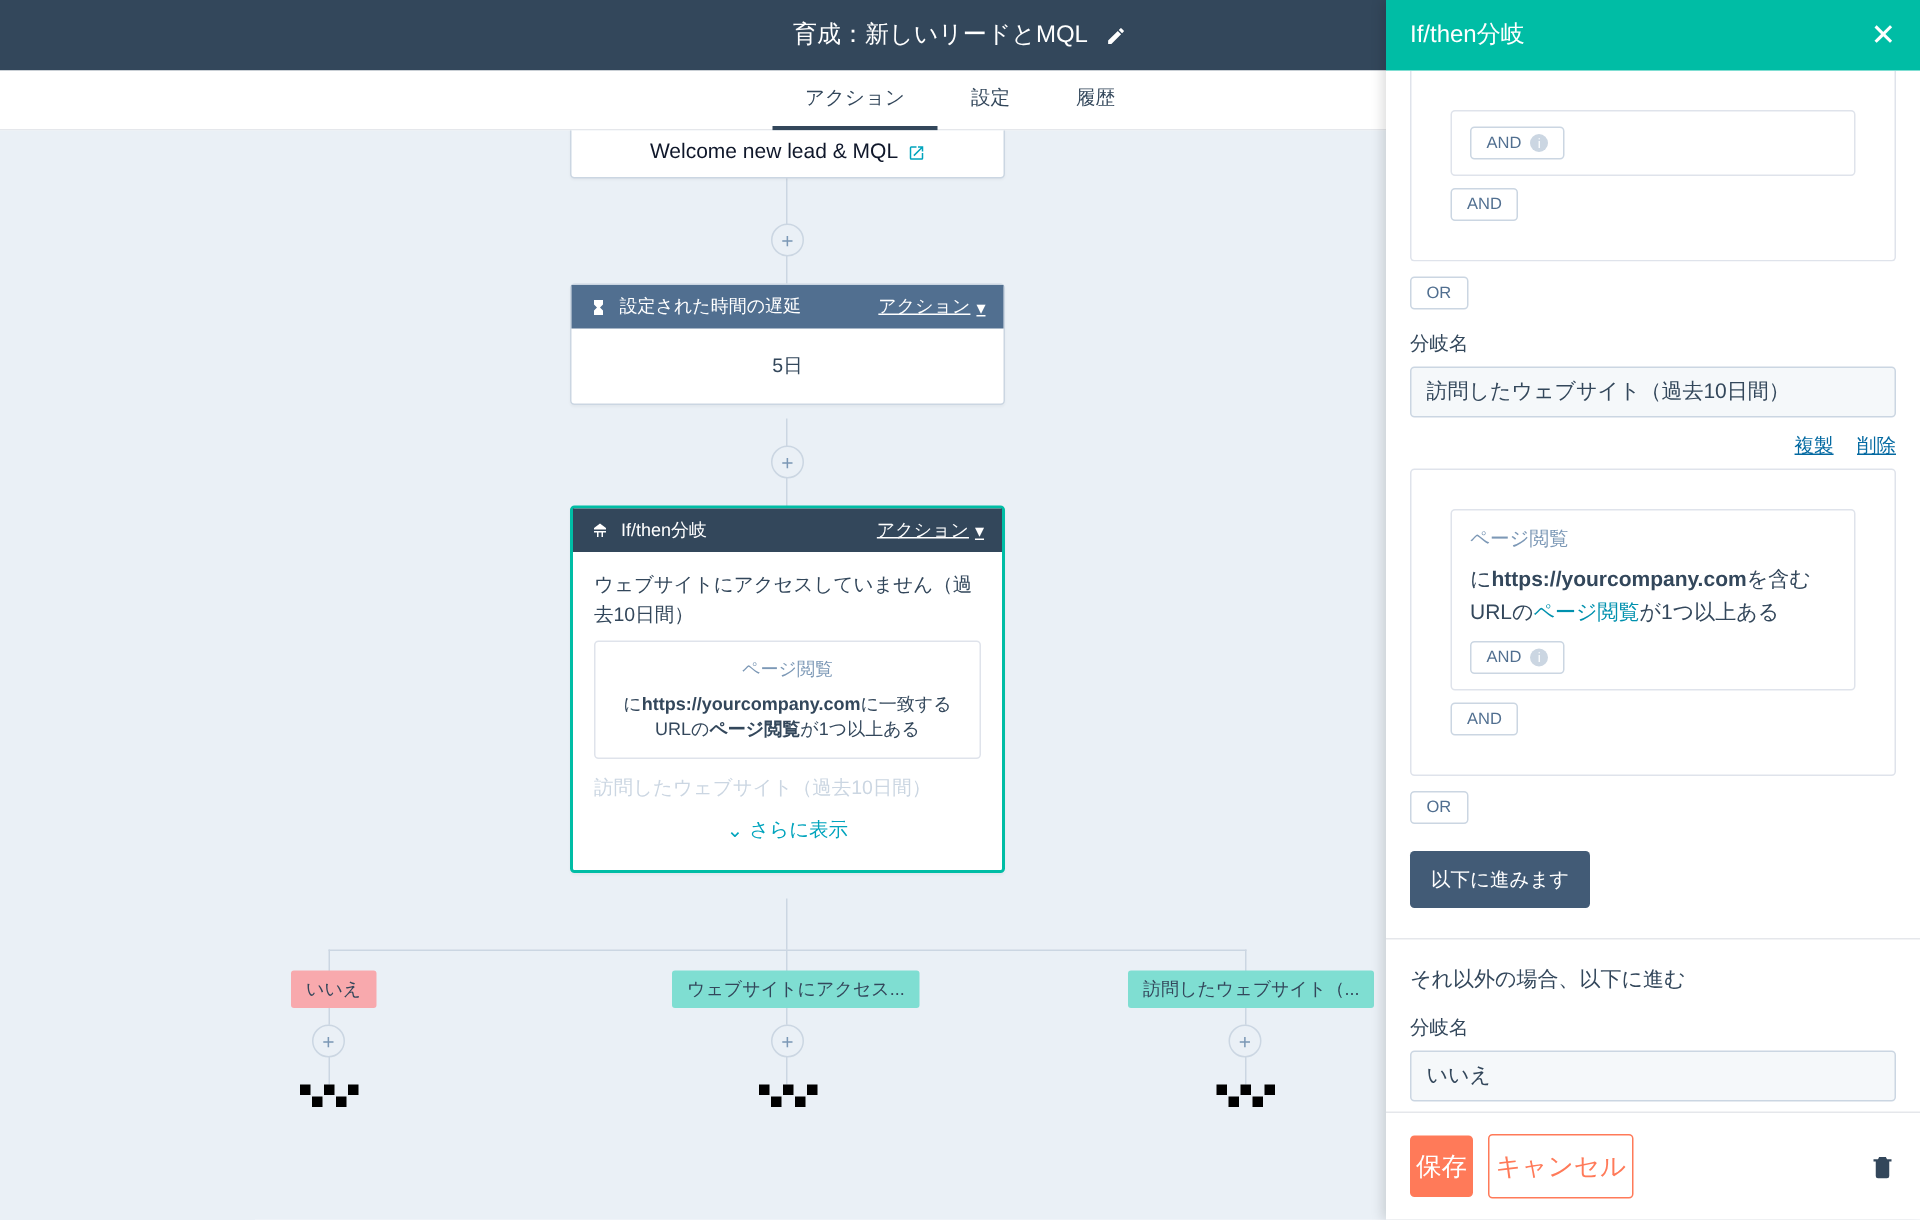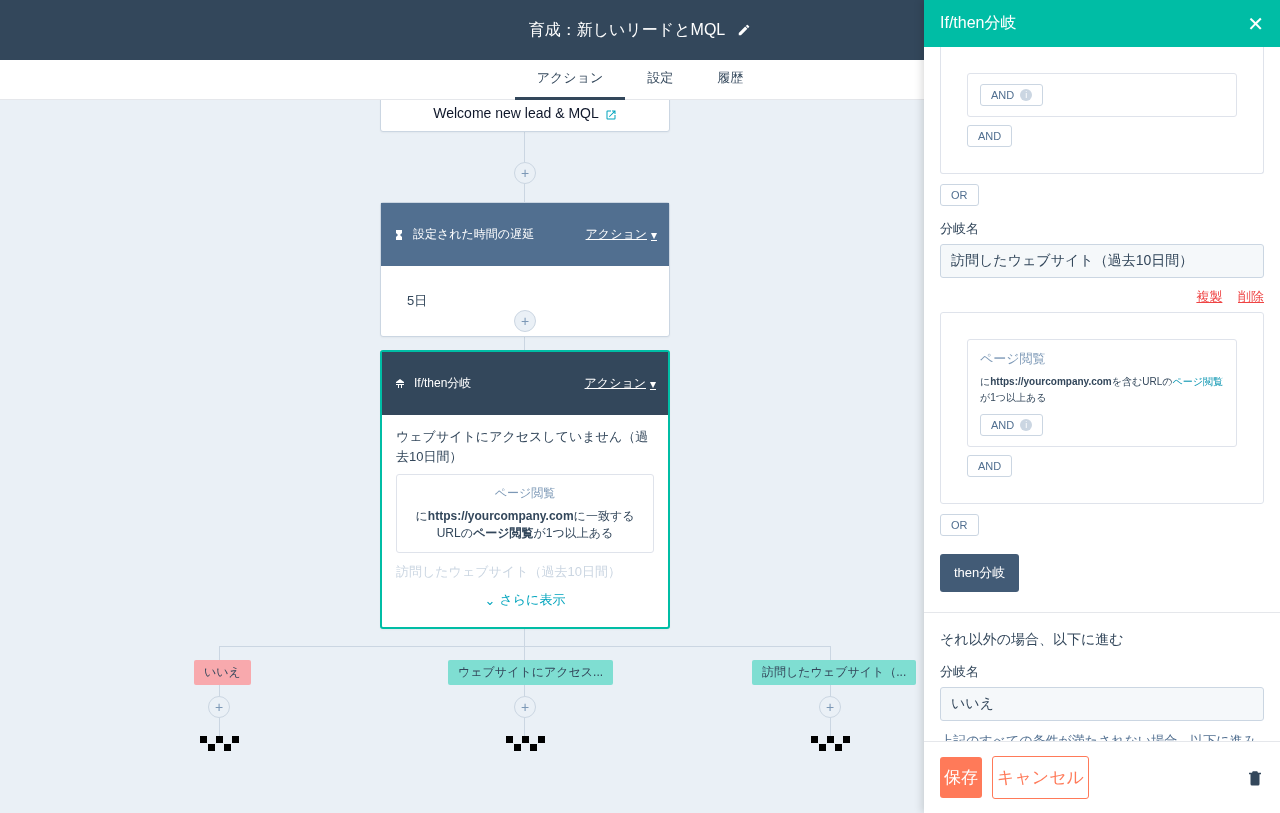--- a/index.html
+++ b/index.html
@@ -1,26 +1,26 @@
 <!DOCTYPE html>
 <html><head>
 <meta charset="utf-8">
 <style>
 *{box-sizing:border-box;margin:0;padding:0;font-family:-apple-system,BlinkMacSystemFont,"Segoe UI",Helvetica,Arial,sans-serif}
 body{background:#f5f8fa;overflow:hidden;width:1280px;height:813px}
-.header{background:#33475b;height:60px;display:flex;align-items:center;justify-content:center;color:#fff;font-size:16px}
+.header{background:#33475b;height:47px;display:flex;align-items:center;justify-content:center;color:#fff;font-size:16px}
 .header .title{display:flex;align-items:center;gap:12px}
 .header svg{fill:#fff}
 .tabs{background:#fff;height:40px;display:flex;align-items:center;justify-content:center;gap:0;border-bottom:1px solid #e5e7eb}
 .tab{padding:0 22px;height:40px;display:flex;align-items:center;font-size:13px;color:#33475b;cursor:pointer;border-bottom:3px solid transparent}
 .tab.active{border-bottom:3px solid #33475b;font-weight:500}
 .canvas{position:relative;height:726px;background:#eaf0f6;overflow:hidden}
 .node{position:absolute;background:#fff;border:1px solid #cbd6e2;border-radius:3px;width:290px;left:380px;box-shadow:0 1px 2px rgba(0,0,0,0.04)}
 .node.sel{border:2px solid #00bda5}
-.node-h{background:#516f90;color:#fff;font-size:12px;padding:23px 12px;display:flex;align-items:center;justify-content:space-between}
+.node-h{background:#516f90;color:#fff;font-size:12px;padding:6px 12px;display:flex;align-items:center;justify-content:space-between}
 .node-h.sel{background:#33475b}
 .node-h .left{display:flex;align-items:center;gap:8px}
 .node-h .act{display:flex;align-items:center;gap:4px;text-decoration:underline;cursor:pointer}
 .node-body{padding:12px 14px;font-size:13px;color:#33475b}
 .node-link{text-align:center;padding:10px;color:#0f172a;font-size:14px;font-weight:500;display:flex;align-items:flex-end;justify-content:center;gap:6px}
 .plus{position:absolute;width:22px;height:22px;border-radius:50%;background:#eaf0f6;border:1px solid #cbd6e2;display:flex;align-items:center;justify-content:center;font-size:14px;color:#7c98b6;cursor:pointer;left:514px}
 .cond-box{border:1px solid #dfe3eb;border-radius:3px;margin-top:8px;padding:10px 8px;font-size:12px;text-align:center;color:#7c98b6}
 .cond-box .u{color:#33475b}
 .show-more{text-align:center;padding:10px 0 6px;color:#00a4bd;font-size:13px;cursor:pointer;display:flex;align-items:center;justify-content:center;gap:4px}
 .faded{color:#cbd6e2;font-size:13px;margin-top:10px}
@@ -34,26 +34,26 @@
 .panel-body{flex:1;overflow-y:auto;padding:0 16px 16px;font-size:13px;color:#33475b}
 .panel-foot{border-top:1px solid #e5e7eb;padding:14px 16px;display:flex;align-items:center;gap:10px}
 .btn{padding:9px 4px;border-radius:3px;font-size:17px;cursor:pointer;border:none}
 .btn.primary{background:#ff7a59;color:#fff}
 .btn.secondary{background:#fff;color:#ff7a59;border:1px solid #ff7a59}
 .btn.dark{background:#425b76;color:#fff;font-size:13px;padding:10px 14px}
 .input{width:100%;border:1px solid #cbd6e2;border-radius:3px;padding:8px 10px;font-size:14px;color:#33475b;background:#f5f8fa}
 .label{font-size:13px;color:#33475b;margin:14px 0 6px}
 .crit-box{border:1px solid #dfe3eb;border-radius:3px;padding:10px 12px;margin-top:4px}
 .crit-h{color:#7c98b6;font-size:13px;margin-bottom:6px}
-.crit-text{font-size:10px;line-height:1.6}
+.crit-text{font-size:14px;line-height:1.6}
 .crit-text a{color:#0091ae;text-decoration:none}
 .pill{display:inline-flex;align-items:center;gap:6px;border:1px solid #cbd6e2;border-radius:3px;padding:4px 10px;font-size:11px;color:#516f90;background:#fff;margin-top:8px;cursor:pointer}
 .pill .info{width:12px;height:12px;border-radius:50%;background:#cbd6e2;display:inline-flex;align-items:center;justify-content:center;color:#fff;font-size:9px}
 .links-row{text-align:right;margin:10px 0 6px}
-.links-row a{color:#ef4444;font-size:13px;margin-left:12px;text-decoration:underline;cursor:pointer}
+.links-row a{color:#0369a1;font-size:13px;margin-left:12px;text-decoration:underline;cursor:pointer}
 .outer-box{border:1px solid #dfe3eb;border-radius:3px;padding:26px;margin-top:6px;background:#fff}
 .note{font-size:14px;color:#33475b;margin:18px 0 10px}
 .trash{margin-left:auto;cursor:pointer}
 hr.sep{border:none;border-top:1px solid #e5e7eb;margin:20px -16px 0}
 .checker{display:flex;gap:1px;flex-wrap:wrap;width:40px;justify-content:center}
 .checker i{width:7px;height:7px;background:#000;display:block}
 .checker i.w{background:transparent}
 </style>
 </head>
 <body>
@@ -98,21 +98,21 @@
         <svg width="12" height="12" viewBox="0 0 24 24" fill="#fff">
             <path d="M6 2v6l4 4-4 4v6h12v-6l-4-4 4-4V2H6z"></path>
           </svg>
         <span>設定された時間の遅延</span>
       </div>
       <div class="act">
         <span>アクション</span>
           <span>▾</span>
       </div>
     </div>
-    <div class="node-body" style="padding:26px">5日</div>
+    <div class="node-body" style="text-align:center;padding:16px">5日</div>
   </div>
 
   <div class="plus" style="top:210px">+</div>
 
   <div class="node sel" style="top:250px">
     <div class="node-h sel">
       <div class="left">
         <svg width="12" height="12" viewBox="0 0 24 24" fill="#fff">
             <path d="M12 2L4 8v2h16V8l-8-6zM4 12v2h4v6h2v-6h4v6h2v-6h4v-2H4z"></path>
           </svg>
@@ -228,21 +228,21 @@
         <div class="pill">
             <span>AND</span>
             <span class="info">i</span>
           </div>
       </div>
       <div class="pill">AND</div>
     </div>
     <div class="pill" style="margin-top:10px">OR</div>
 
     <div style="margin-top:18px">
-      <button class="btn dark">then分岐</button>
+      <button class="btn dark">以下に進みます</button>
     </div>
 
     <hr class="sep">
 
     <div class="note" style="font-weight:500">それ以外の場合、以下に進む</div>
     <div class="label">分岐名</div>
     <input class="input" value="いいえ" style="">
     <div style="font-size:13px;color:#516f90;margin-top:10px;line-height:1.5">上記のすべての条件が満たされない場合、以下に進みます：</div>
   </div>
   <div class="panel-foot">

